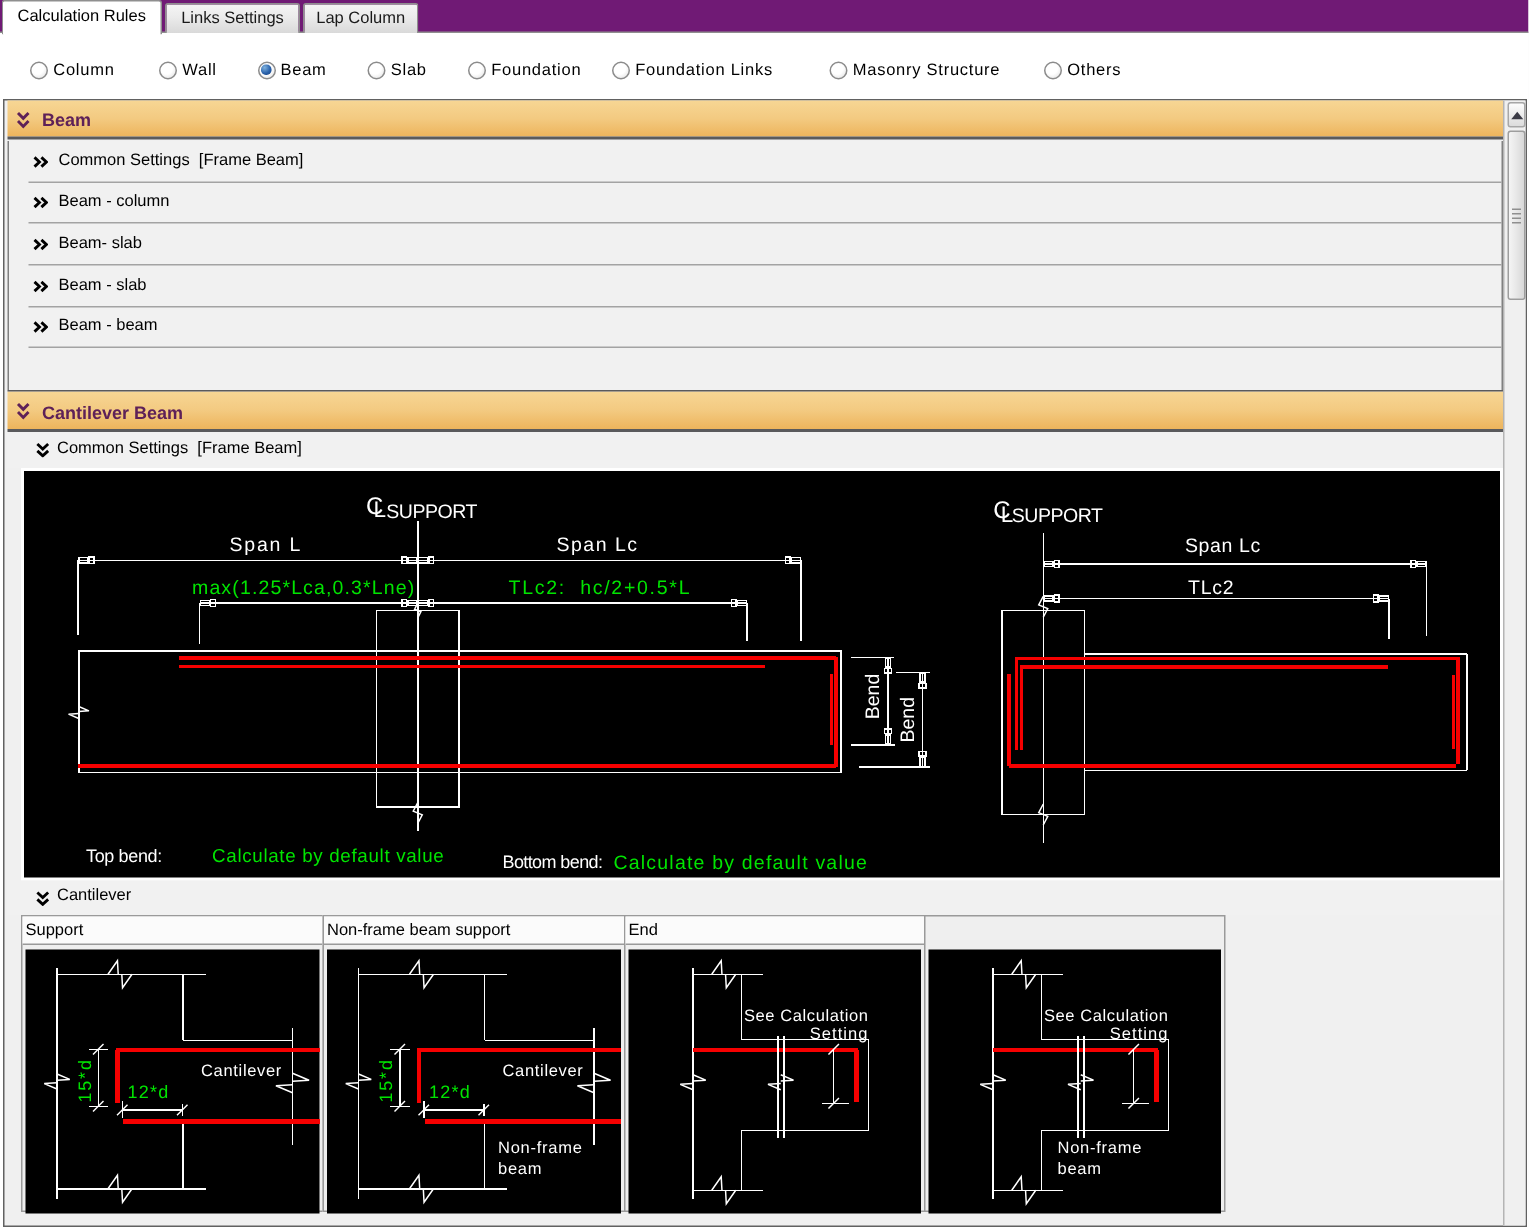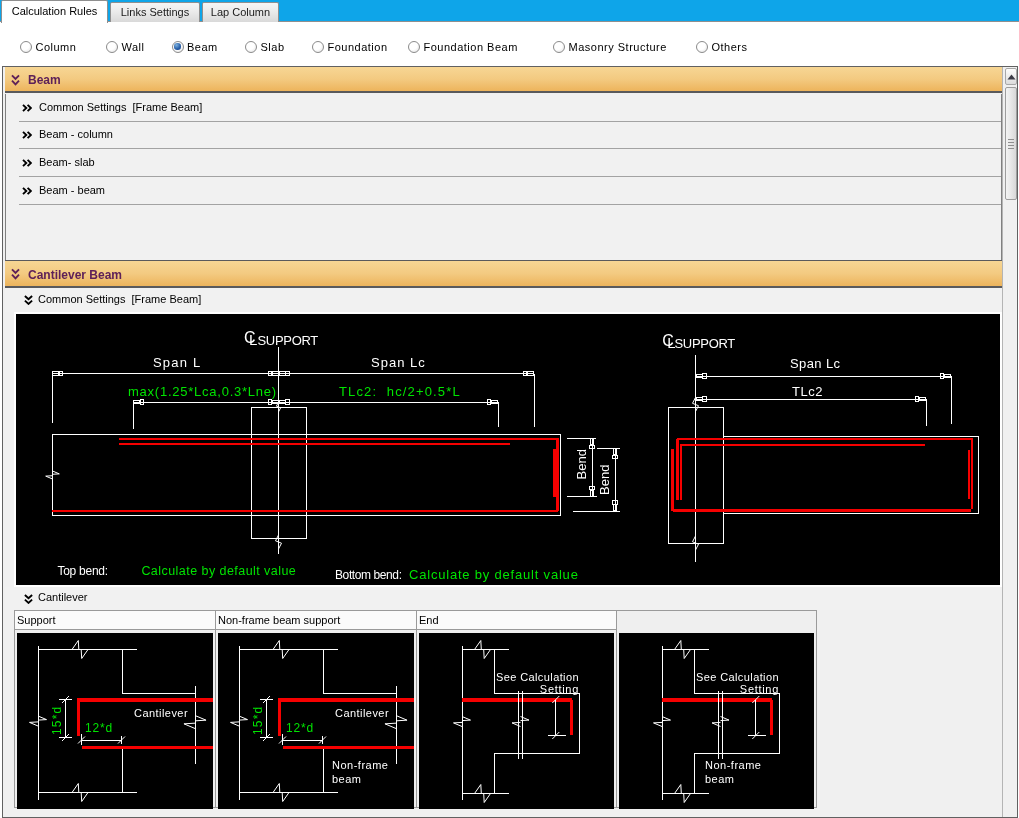--- a/index.html
+++ b/index.html
@@ -1,19 +1,19 @@
 <!DOCTYPE html>
 <html><head><meta charset="utf-8"><title>s</title>
 <style>
 *{margin:0;padding:0;box-sizing:border-box}
 html,body{width:1019px;height:818px;overflow:hidden;background:#fff;
   font-family:"Liberation Sans",sans-serif;}
 #app{position:relative;width:1019px;height:818px;background:#fff}
 
-#tabbar{position:absolute;left:0;top:0;width:1019px;height:22px;background:#0ea5e9;
+#tabbar{position:absolute;left:0;top:0;width:1019px;height:22px;background:#701a75;
   border-bottom:1px solid #8f8f8f}
 .tab{position:absolute;top:2px;height:20px;font-size:11px;color:#1a1a1a;text-align:center;
   border:1px solid #8f8f8f;border-bottom:none;border-radius:2px 2px 0 0;line-height:19px;
   background:linear-gradient(#f5f5f5,#ebebeb 45%,#d9d9d9)}
 .tab.active{top:0;height:23px;background:#fff;line-height:21px;z-index:3;color:#000}
 
 .radio{position:absolute;top:40px;height:14px;font-size:11px;color:#000;line-height:14px;white-space:nowrap}
 .rb{position:absolute;top:0.5px;width:12px;height:12px;border-radius:50%;
   border:1px solid #8b8b8b;background:radial-gradient(circle at 40% 35%,#fff 45%,#ddd);}
 .rb.sel::after{content:"";position:absolute;left:1.8px;top:1.8px;width:6.4px;height:6.4px;
@@ -76,21 +76,21 @@
 <div class="radio" style="left:245px">
       <span class="rb"></span>
       <span class="rlab" style="left:15.5px">Slab</span>
     </div>
 <div class="radio" style="left:312px">
       <span class="rb"></span>
       <span class="rlab" style="left:15.5px">Foundation</span>
     </div>
 <div class="radio" style="left:408px">
       <span class="rb"></span>
-      <span class="rlab" style="left:15.5px">Foundation Beam</span>
+      <span class="rlab" style="left:15.5px">Foundation Links</span>
     </div>
 <div class="radio" style="left:553px">
       <span class="rb"></span>
       <span class="rlab" style="left:15.5px">Masonry Structure</span>
     </div>
 <div class="radio" style="left:696px">
       <span class="rb"></span>
       <span class="rlab" style="left:15.5px">Others</span>
     </div>
 <div id="ctl">
@@ -125,20 +125,30 @@
           <span class="sep"></span>
         </div>
 <div class="row">
           <svg width="10" height="8" viewBox="0 0 10 8">
             <g fill="none" stroke="#000" stroke-width="1.9">
               <polyline points="1,0.9 4.3,4 1,7.1"></polyline>
               <polyline points="5.6,0.9 8.9,4 5.6,7.1"></polyline>
             </g>
           </svg>
           <span class="rtx">Beam- slab</span>
+          <span class="sep"></span>
+        </div>
+<div class="row">
+          <svg width="10" height="8" viewBox="0 0 10 8">
+            <g fill="none" stroke="#000" stroke-width="1.9">
+              <polyline points="1,0.9 4.3,4 1,7.1"></polyline>
+              <polyline points="5.6,0.9 8.9,4 5.6,7.1"></polyline>
+            </g>
+          </svg>
+          <span class="rtx">Beam - slab</span>
           <span class="sep"></span>
         </div>
 <div class="row">
           <svg width="10" height="8" viewBox="0 0 10 8">
             <g fill="none" stroke="#000" stroke-width="1.9">
               <polyline points="1,0.9 4.3,4 1,7.1"></polyline>
               <polyline points="5.6,0.9 8.9,4 5.6,7.1"></polyline>
             </g>
           </svg>
           <span class="rtx">Beam - beam</span>

